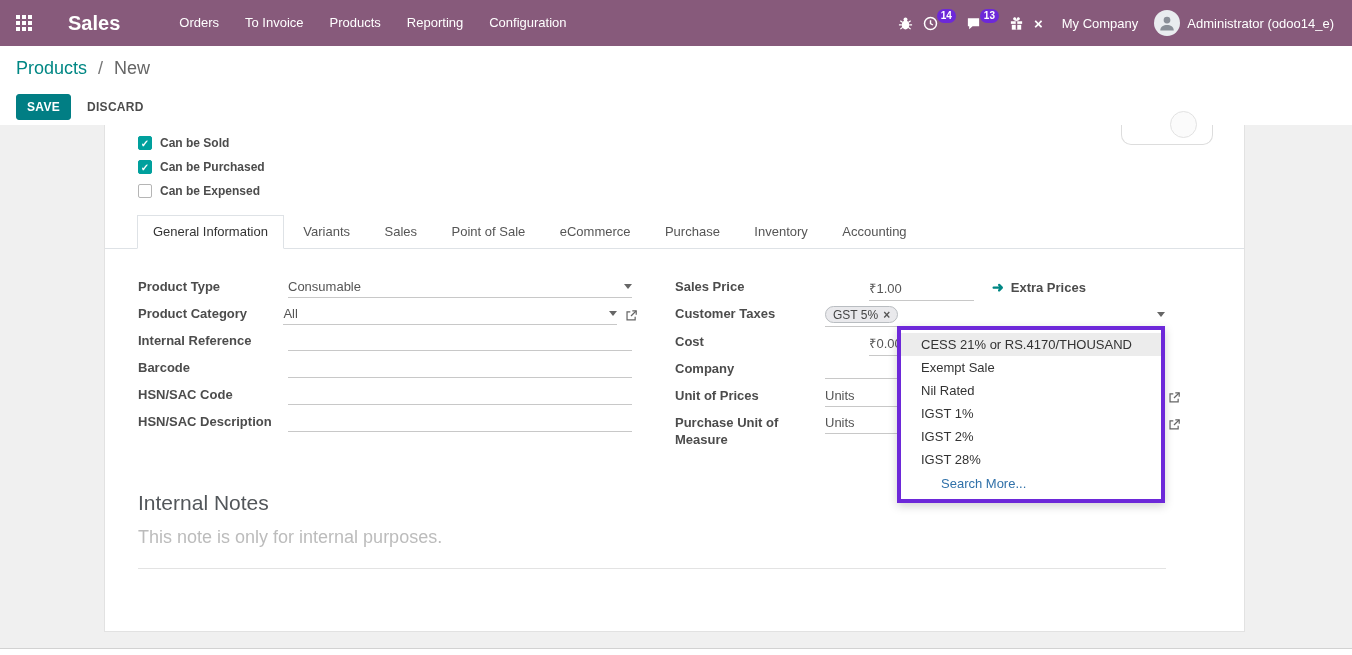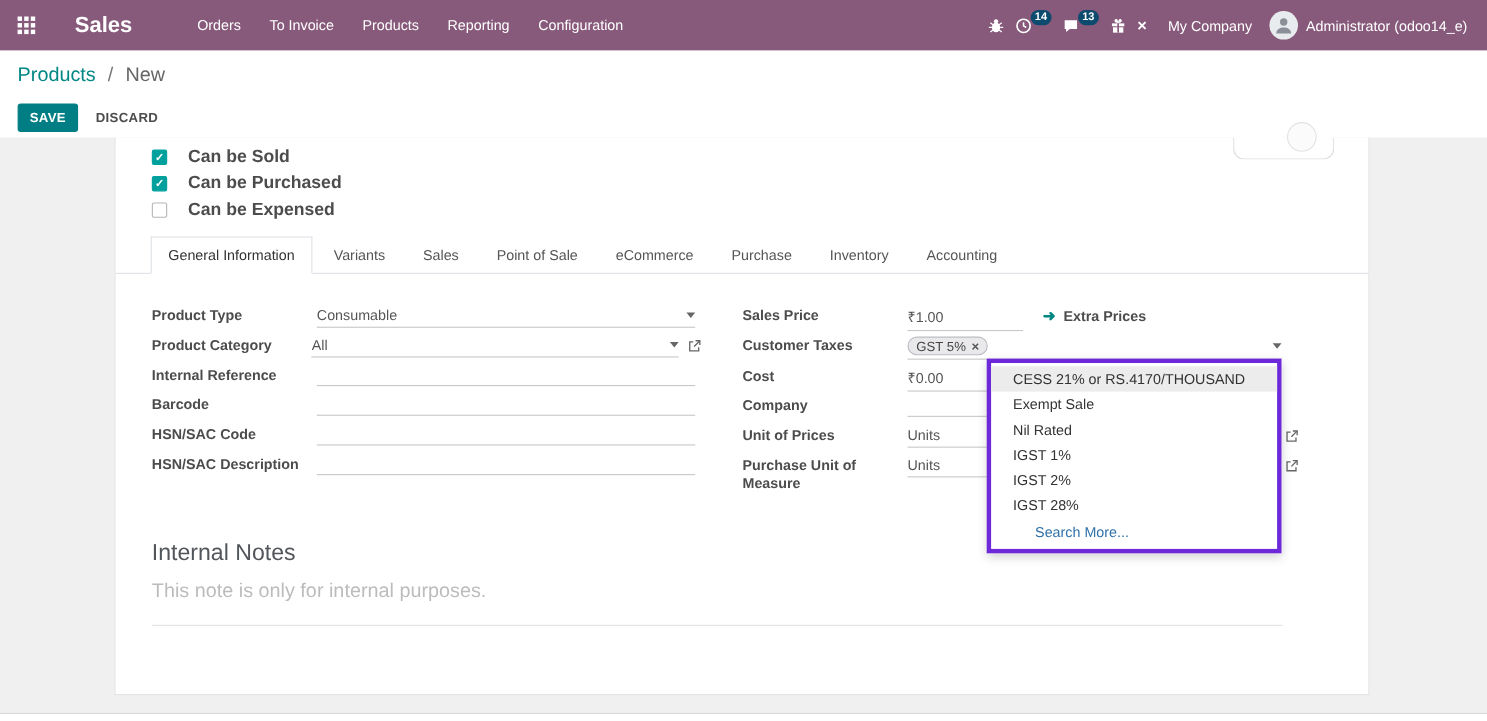--- a/index.html
+++ b/index.html
@@ -9,21 +9,21 @@
   
   .navbar { position:absolute; top:0; left:0; width:1352px; height:46px; background:#875A7B; display:flex; align-items:center; color:#fff; }
   .apps-btn { width:48px; height:46px; display:flex; align-items:center; justify-content:center; cursor:pointer; }
   .grid-icon { display:grid; grid-template-columns:repeat(3,4px); grid-gap:2px; }
   .grid-icon span { width:4px; height:4px; background:#fff; }
   .brand { font-size:20px; font-weight:bold; margin:0 46px 0 20px; }
   .nav-menu { display:flex; height:46px; }
   .nav-item { font-size:13px; line-height:46px; padding:0 13px; cursor:pointer; }
   .systray { margin-left:auto; display:flex; align-items:center; padding-right:8px; }
   .tray-icon { position:relative; padding:4px 5px; display:flex; align-items:center; cursor:pointer; }
-  .badge { background:#0c4a6e; color:#fff; font-size:10px; line-height:14px; padding:0 4px; border-radius:8px; margin-left:-1px; transform:translateY(-7px); font-weight:bold; }
+  .badge { background:#6d28d9; color:#fff; font-size:10px; line-height:14px; padding:0 4px; border-radius:8px; margin-left:-1px; transform:translateY(-7px); font-weight:bold; }
   .x-glyph { font-size:15px; font-weight:bold; color:#fff; }
   .company-name { font-size:13px; margin:0 16px 0 14px; cursor:pointer; }
   .user-area { display:flex; align-items:center; padding-right:10px; cursor:pointer; }
   .avatar { width:26px; height:26px; border-radius:50%; background:#e9ecef; display:flex; align-items:center; justify-content:center; margin-right:7px; overflow:hidden; }
   .user-name { font-size:13px; }
 
   
   .control-panel { position:absolute; top:46px; left:0; width:1352px; height:79px; background:#fff; }
   .breadcrumb { position:absolute; top:12px; left:16px; font-size:18px; }
   .bc-link { color:#008784; cursor:pointer; }
@@ -40,36 +40,36 @@
 
   
   .img-box { position:absolute; left:1016px; top:0; width:92px; height:20px; border:1px solid #ddd; border-top:none; border-radius:0 0 10px 10px; background:#fff; }
   .img-circle { position:absolute; left:48px; top:-14px; width:27px; height:27px; border-radius:50%; border:1px solid #e2e2e2; background:#fbfbfb; }
 
   
   .flags { position:absolute; left:33px; top:6px; }
   .flag-row { display:flex; align-items:center; height:24px; cursor:pointer; }
   .cb { width:14px; height:14px; border:1px solid #b5b5b5; border-radius:2px; background:#fff; display:flex; align-items:center; justify-content:center; font-size:10px; color:transparent; }
   .cb.checked { background:#00A09D; border-color:#00A09D; color:#fff; font-weight:bold; }
-  .flag-label { font-size:16px; font-weight:bold; color:#4c4c4c; margin-left:19px; }
+  .flag-label { font-size:12px; font-weight:bold; color:#4c4c4c; margin-left:8px; }
 
   
   .tabs { position:absolute; left:0; top:90px; width:1139px; border-bottom:1px solid #dee2e6; padding-left:32px; height:34px; }
   .tab { display:inline-block; font-size:13px; color:#555; padding:8px 15px 9px; cursor:pointer; vertical-align:bottom; }
   .tab.active { background:#fff; border:1px solid #dee2e6; border-bottom:1px solid #fff; margin-bottom:-1px; color:#333; }
 
   
   .col-left  { position:absolute; left:33px;  top:150px; width:500px; }
   .col-right { position:absolute; left:570px; top:150px; width:540px; }
   .f-row { display:flex; align-items:flex-start; height:27px; }
   .f-row.tall { height:40px; }
   .f-label { width:150px; font-size:13px; font-weight:bold; color:#4c4c4c; padding-top:4px; line-height:1.3; }
   .f-value { font-size:13px; color:#555; border-bottom:1px solid #c8c8c8; padding:4px 0 3px; display:flex; align-items:center; min-height:22px; }
   .f-value.between { justify-content:space-between; }
-  .w344 { width:344px; } .w340 { width:340px; } .w335 { width:335px; } .w105 { width:105px; }
+  .w344 { width:344px; } .w340 { width:340px; } .w335 { width:335px; } .w105 { width:105px;margin-left:44px; }
   .caret { width:0; height:0; border-left:4px solid transparent; border-right:4px solid transparent; border-top:5px solid #666; margin-left:6px; }
   .ext-link { margin-left:8px; margin-top:6px; cursor:pointer; }
   .action-btn { display:flex; align-items:center; margin-left:18px; padding-top:4px; cursor:pointer; }
   .action-arrow { color:#008784; font-weight:bold; font-size:14px; margin-right:7px; }
   .action-label { font-size:13px; font-weight:bold; color:#4c4c4c; }
   .tag { display:inline-flex; align-items:center; background:#e9e9ec; border:1px solid #b9bdc1; border-radius:10px; padding:0 7px; font-size:12px; color:#444; height:17px; }
   .tag-x { margin-left:5px; font-weight:bold; color:#555; font-size:12px; cursor:pointer; }
 
   
   .notes-title { position:absolute; left:33px; top:366px; font-size:21px; font-weight:500; color:#52565a; }

